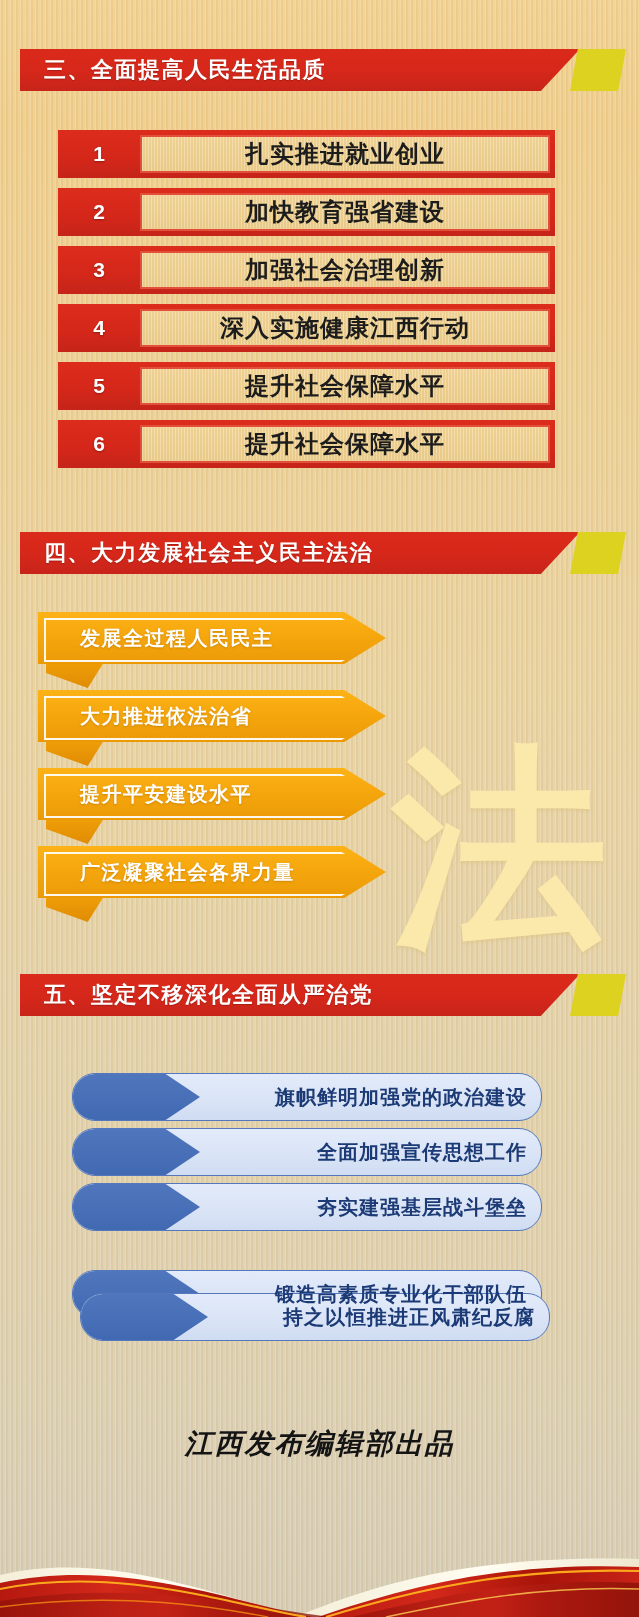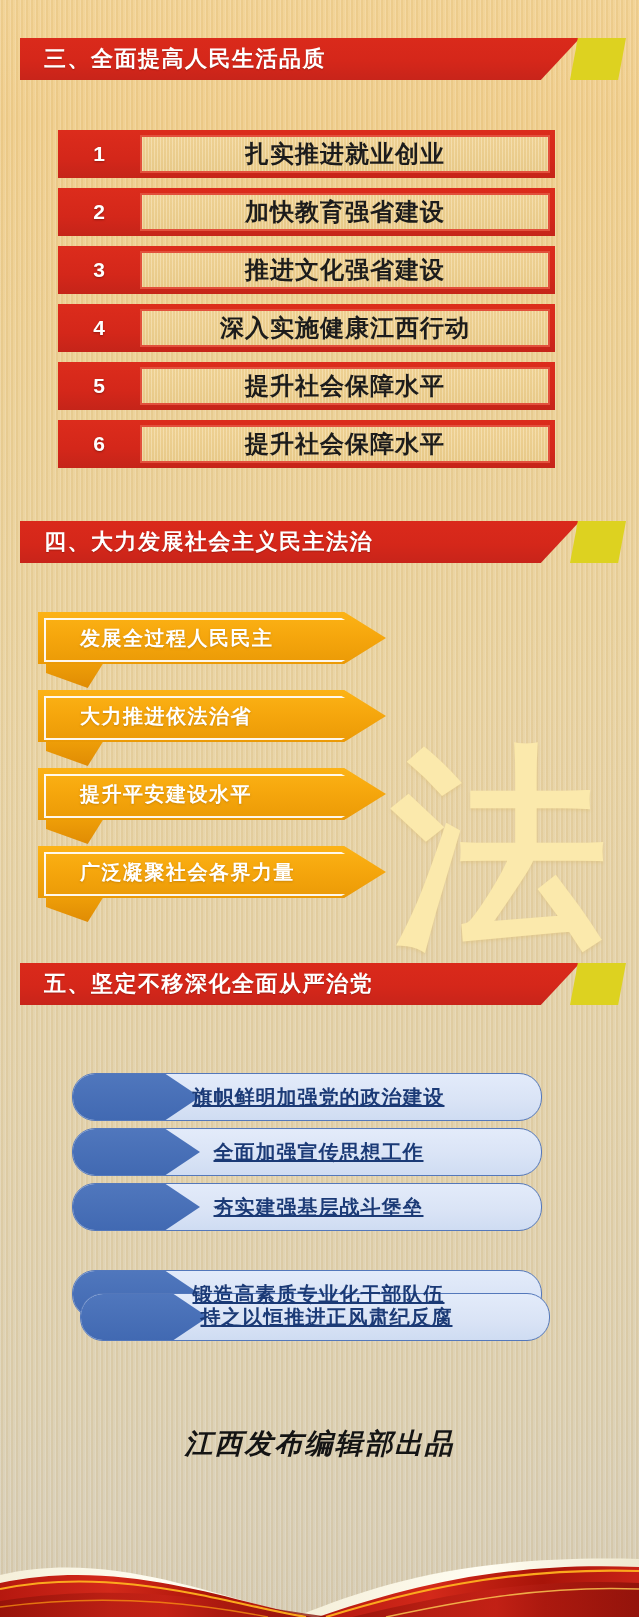--- a/index.html
+++ b/index.html
@@ -53,20 +53,21 @@
     color: #fbe9ac;
     text-shadow: 0 2px 3px rgba(220,190,120,0.45);
   }
 
   
   .sec-head {
     position: absolute;
     left: 20px;
     width: 600px;
     height: 42px;
+    margin-top: 11px;
   }
   .sec-head .bar {
     position: absolute;
     left: 0;
     top: 0;
     width: 560px;
     height: 42px;
     background: linear-gradient(to bottom, #da2a1b 0%, #d5271a 55%, #c8241a 100%);
     clip-path: polygon(0 0, 100% 0, 100% 0, 93% 100%, 0 100%);
     display: flex;
@@ -207,29 +208,28 @@
     width: 128px;
     height: 48px;
     background: linear-gradient(to bottom, #5077bd, #4169b2);
     clip-path: polygon(0 0, 72% 0, 100% 50%, 72% 100%, 0 100%);
     border-radius: 23px 0 0 23px;
   }
   .pill .label {
     position: relative;
     z-index: 2;
     flex: 1 1 auto;
-    text-align: center;
+    text-align: right;
     padding-left: 37px;
     padding-right: 14px;
     color: #1b3a76;
     font-size: 20px;
     font-weight: bold;
     letter-spacing: 1px;
     white-space: nowrap;
-    text-decoration: underline;
   }
 
   
   #credit {
     position: absolute;
     left: 0;
     top: 1425px;
     width: 639px;
     text-align: center;
     font-size: 28px;
@@ -267,21 +267,21 @@
   <div class="num-row" style="top:130px;">
     <div class="numcell">1</div>
     <div class="txtcell">扎实推进就业创业</div>
   </div>
   <div class="num-row" style="top:188px;">
     <div class="numcell">2</div>
     <div class="txtcell">加快教育强省建设</div>
   </div>
   <div class="num-row" style="top:246px;">
     <div class="numcell">3</div>
-    <div class="txtcell">推进文化强省建设</div>
+    <div class="txtcell">加强社会治理创新</div>
   </div>
   <div class="num-row" style="top:304px;">
     <div class="numcell">4</div>
     <div class="txtcell">深入实施健康江西行动</div>
   </div>
   <div class="num-row" style="top:362px;">
     <div class="numcell">5</div>
     <div class="txtcell">提升社会保障水平</div>
   </div>
   <div class="num-row" style="top:420px;">

